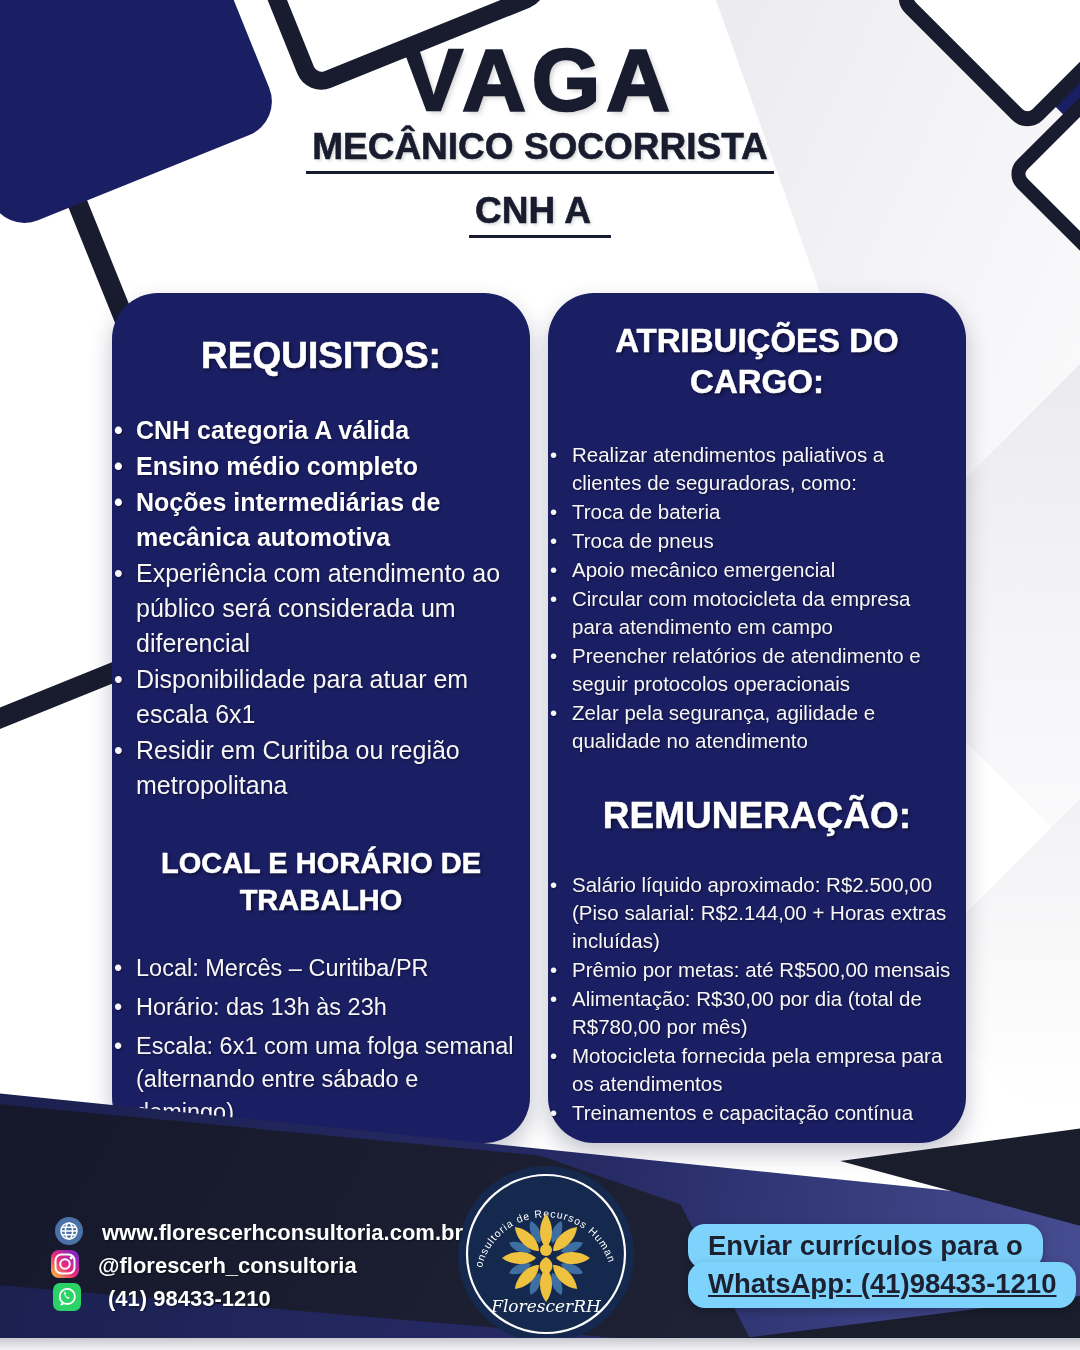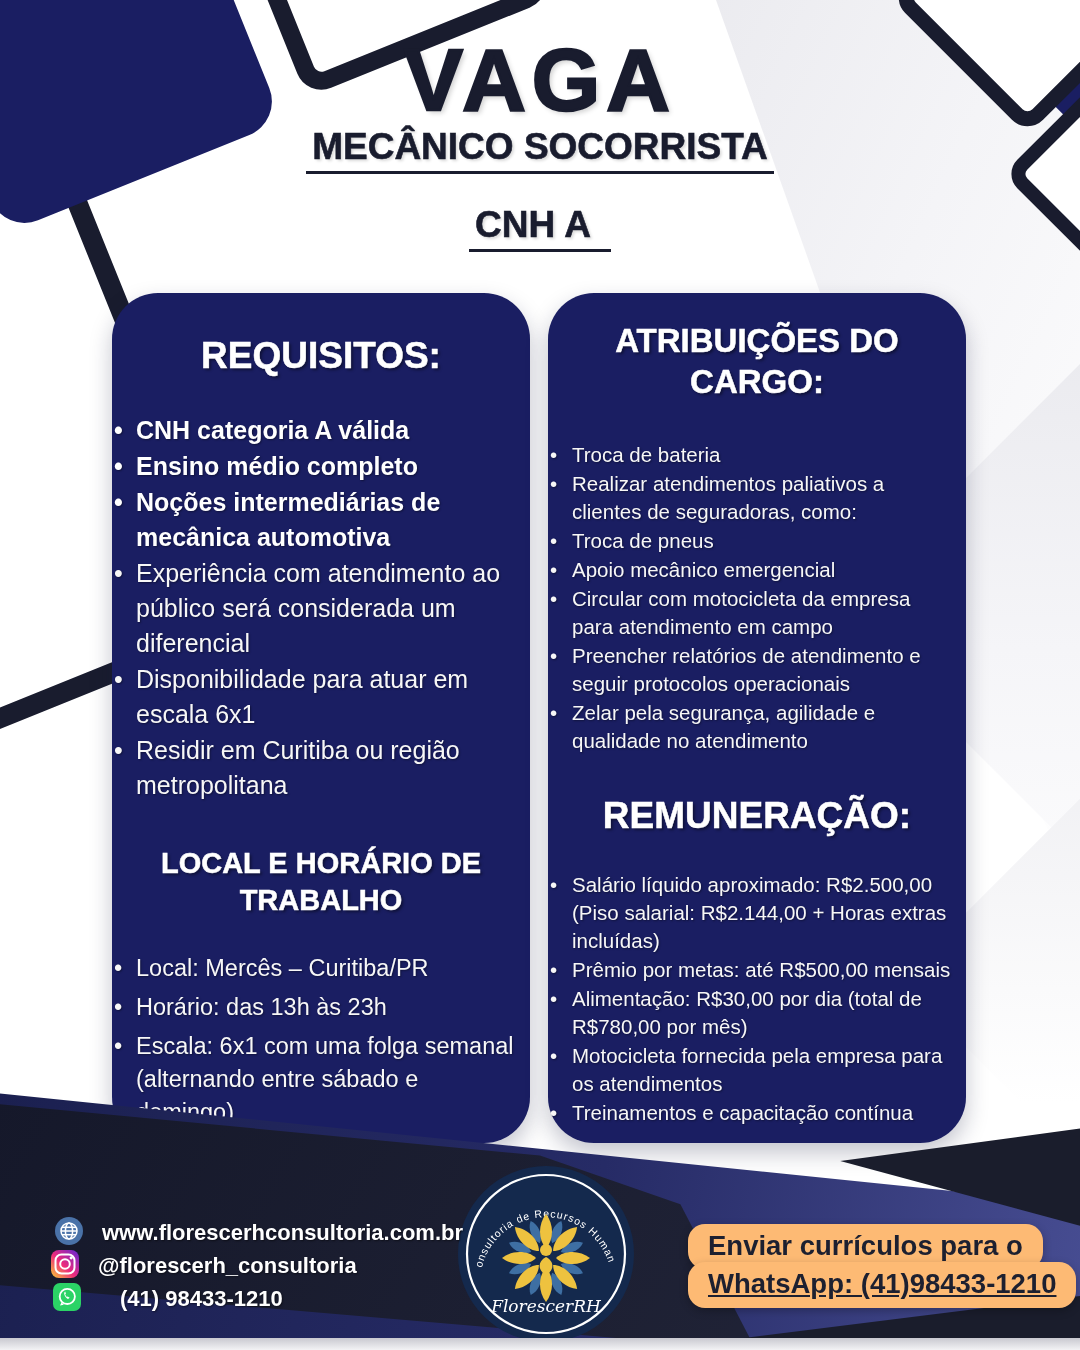--- a/index.html
+++ b/index.html
@@ -31,21 +31,21 @@
     border-radius:22px;transform:rotate(45deg);background:#fff;}
   .tr-out2{left:1040px;top:85px;width:150px;height:150px;border:14px solid var(--ink,#191c2e);
     border-radius:20px;transform:rotate(45deg);background:#fff;}
   
   .header{position:absolute;left:0;top:34px;width:1080px;text-align:center;z-index:2;}
   .vaga{font-size:88px;font-weight:900;letter-spacing:6px;color:var(--ink,#191c2e);
     -webkit-text-stroke:2.5px var(--ink,#191c2e);text-shadow:3px 3px 5px rgba(0,0,0,.18);line-height:1.05;}
   .subtitle{font-size:37px;font-weight:bold;-webkit-text-stroke:.6px var(--ink,#191c2e);
     text-shadow:2px 2px 3px rgba(0,0,0,.15);}
   .subtitle span{display:inline-block;border-bottom:3px solid var(--ink,#191c2e);padding:0 6px 3px 6px;}
-  .sub2{margin-top:30px;}
+  .sub2{margin-top:16px;}
   .sub2 span{padding-right:20px;}
   
   .card{position:absolute;top:293px;width:418px;height:850px;border-radius:46px;z-index:2;
     background:var(--card-navy,#1a1e62);color:#f7f7f7;box-shadow:0 10px 22px rgba(20,22,60,.25);}
   .card-left{left:112px;}
   .card-right{left:548px;}
   .card h2{margin:12px;text-align:center;color:#fff;font-weight:bold;-webkit-text-stroke:.5px #fff;
     text-shadow:2px 2px 3px rgba(0,0,0,.45);}
   .h-req{font-size:37px;padding:30px 0 24px;}
   .h-local{font-size:29px;line-height:1.26;padding:30px 30px 22px;}
@@ -69,25 +69,25 @@
   .f-dark-left{clip-path:polygon(0 9%,50% 28%,63% 46%,70% 100%,0 76%);
     background:linear-gradient(120deg,#15182a 0%,#23263a 100%);}
   .f-dark-right{clip-path:polygon(77.8% 30%,100% 18%,100% 54%);background:#1a1d2c;}
   .f-dark-br{clip-path:polygon(60% 100%,100% 80%,100% 100%);background:#1a1d2c;}
   .f-strip{position:absolute;left:0;right:0;bottom:0;height:12px;z-index:6;
     background:linear-gradient(#c9c9d0,#f3f3f5);}
   .contact{position:absolute;display:flex;align-items:flex-end;gap:18px;z-index:5;color:#fff;
     font-weight:bold;font-size:22px;text-shadow:1px 1px 2px rgba(0,0,0,.5);}
   .c-web{left:54px;top:136px;}
   .c-ig{left:50px;top:169px;}
-  .c-wa{left:52px;top:202px;gap:38px;}
+  .c-wa{left:52px;top:202px;gap:26px;}
   .contact svg{display:block;}
   .logo{position:absolute;left:456px;top:84px;width:180px;height:180px;z-index:4;}
   .cta{position:absolute;left:688px;top:144px;z-index:5;display:flex;flex-direction:column;align-items:flex-start;}
-  .cta-line{background:#fdba74;color:#1d2030;font-weight:bold;font-size:27.5px;line-height:1.1;
+  .cta-line{background:#7dd3fc;color:#1d2030;font-weight:bold;font-size:27.5px;line-height:1.1;
     padding:7px 20px 8px 20px;border-radius:17px;white-space:nowrap;box-shadow:0 3px 8px rgba(0,0,0,.25);}
   .cta-line2{margin-top:-7px;text-decoration:underline;}
 </style>
 </head>
 <body>
 
 <div class="poster">
 
   <div class="sweep1"></div>
   <div class="chev chev1"></div>
@@ -126,22 +126,22 @@
     <li>Local: Mercês – Curitiba/PR</li>
         <li>Horário: das 13h às 23h</li>
         <li>Escala: 6x1 com uma folga semanal (alternando entre sábado e domingo)</li>
       </ul>
   </div>
 
   <div class="card card-right">
     <h2 class="h-atrib">ATRIBUIÇÕES DO CARGO:</h2>
     <ul class="blist list-sm">
 
-    <li>Troca de bateria</li>
-        <li>Realizar atendimentos paliativos a clientes de seguradoras, como:</li>
+    <li>Realizar atendimentos paliativos a clientes de seguradoras, como:</li>
+        <li>Troca de bateria</li>
         <li>Troca de pneus</li>
         <li>Apoio mecânico emergencial</li>
         <li>Circular com motocicleta da empresa para atendimento em campo</li>
         <li>Preencher relatórios de atendimento e seguir protocolos operacionais</li>
         <li>Zelar pela segurança, agilidade e qualidade no atendimento</li>
       </ul>
     <h2 class="h-rem">REMUNERAÇÃO:</h2>
     <ul class="blist list-sm">
 
     <li>Salário líquido aproximado: R$2.500,00 (Piso salarial: R$2.144,00 + Horas extras incluídas)</li>

